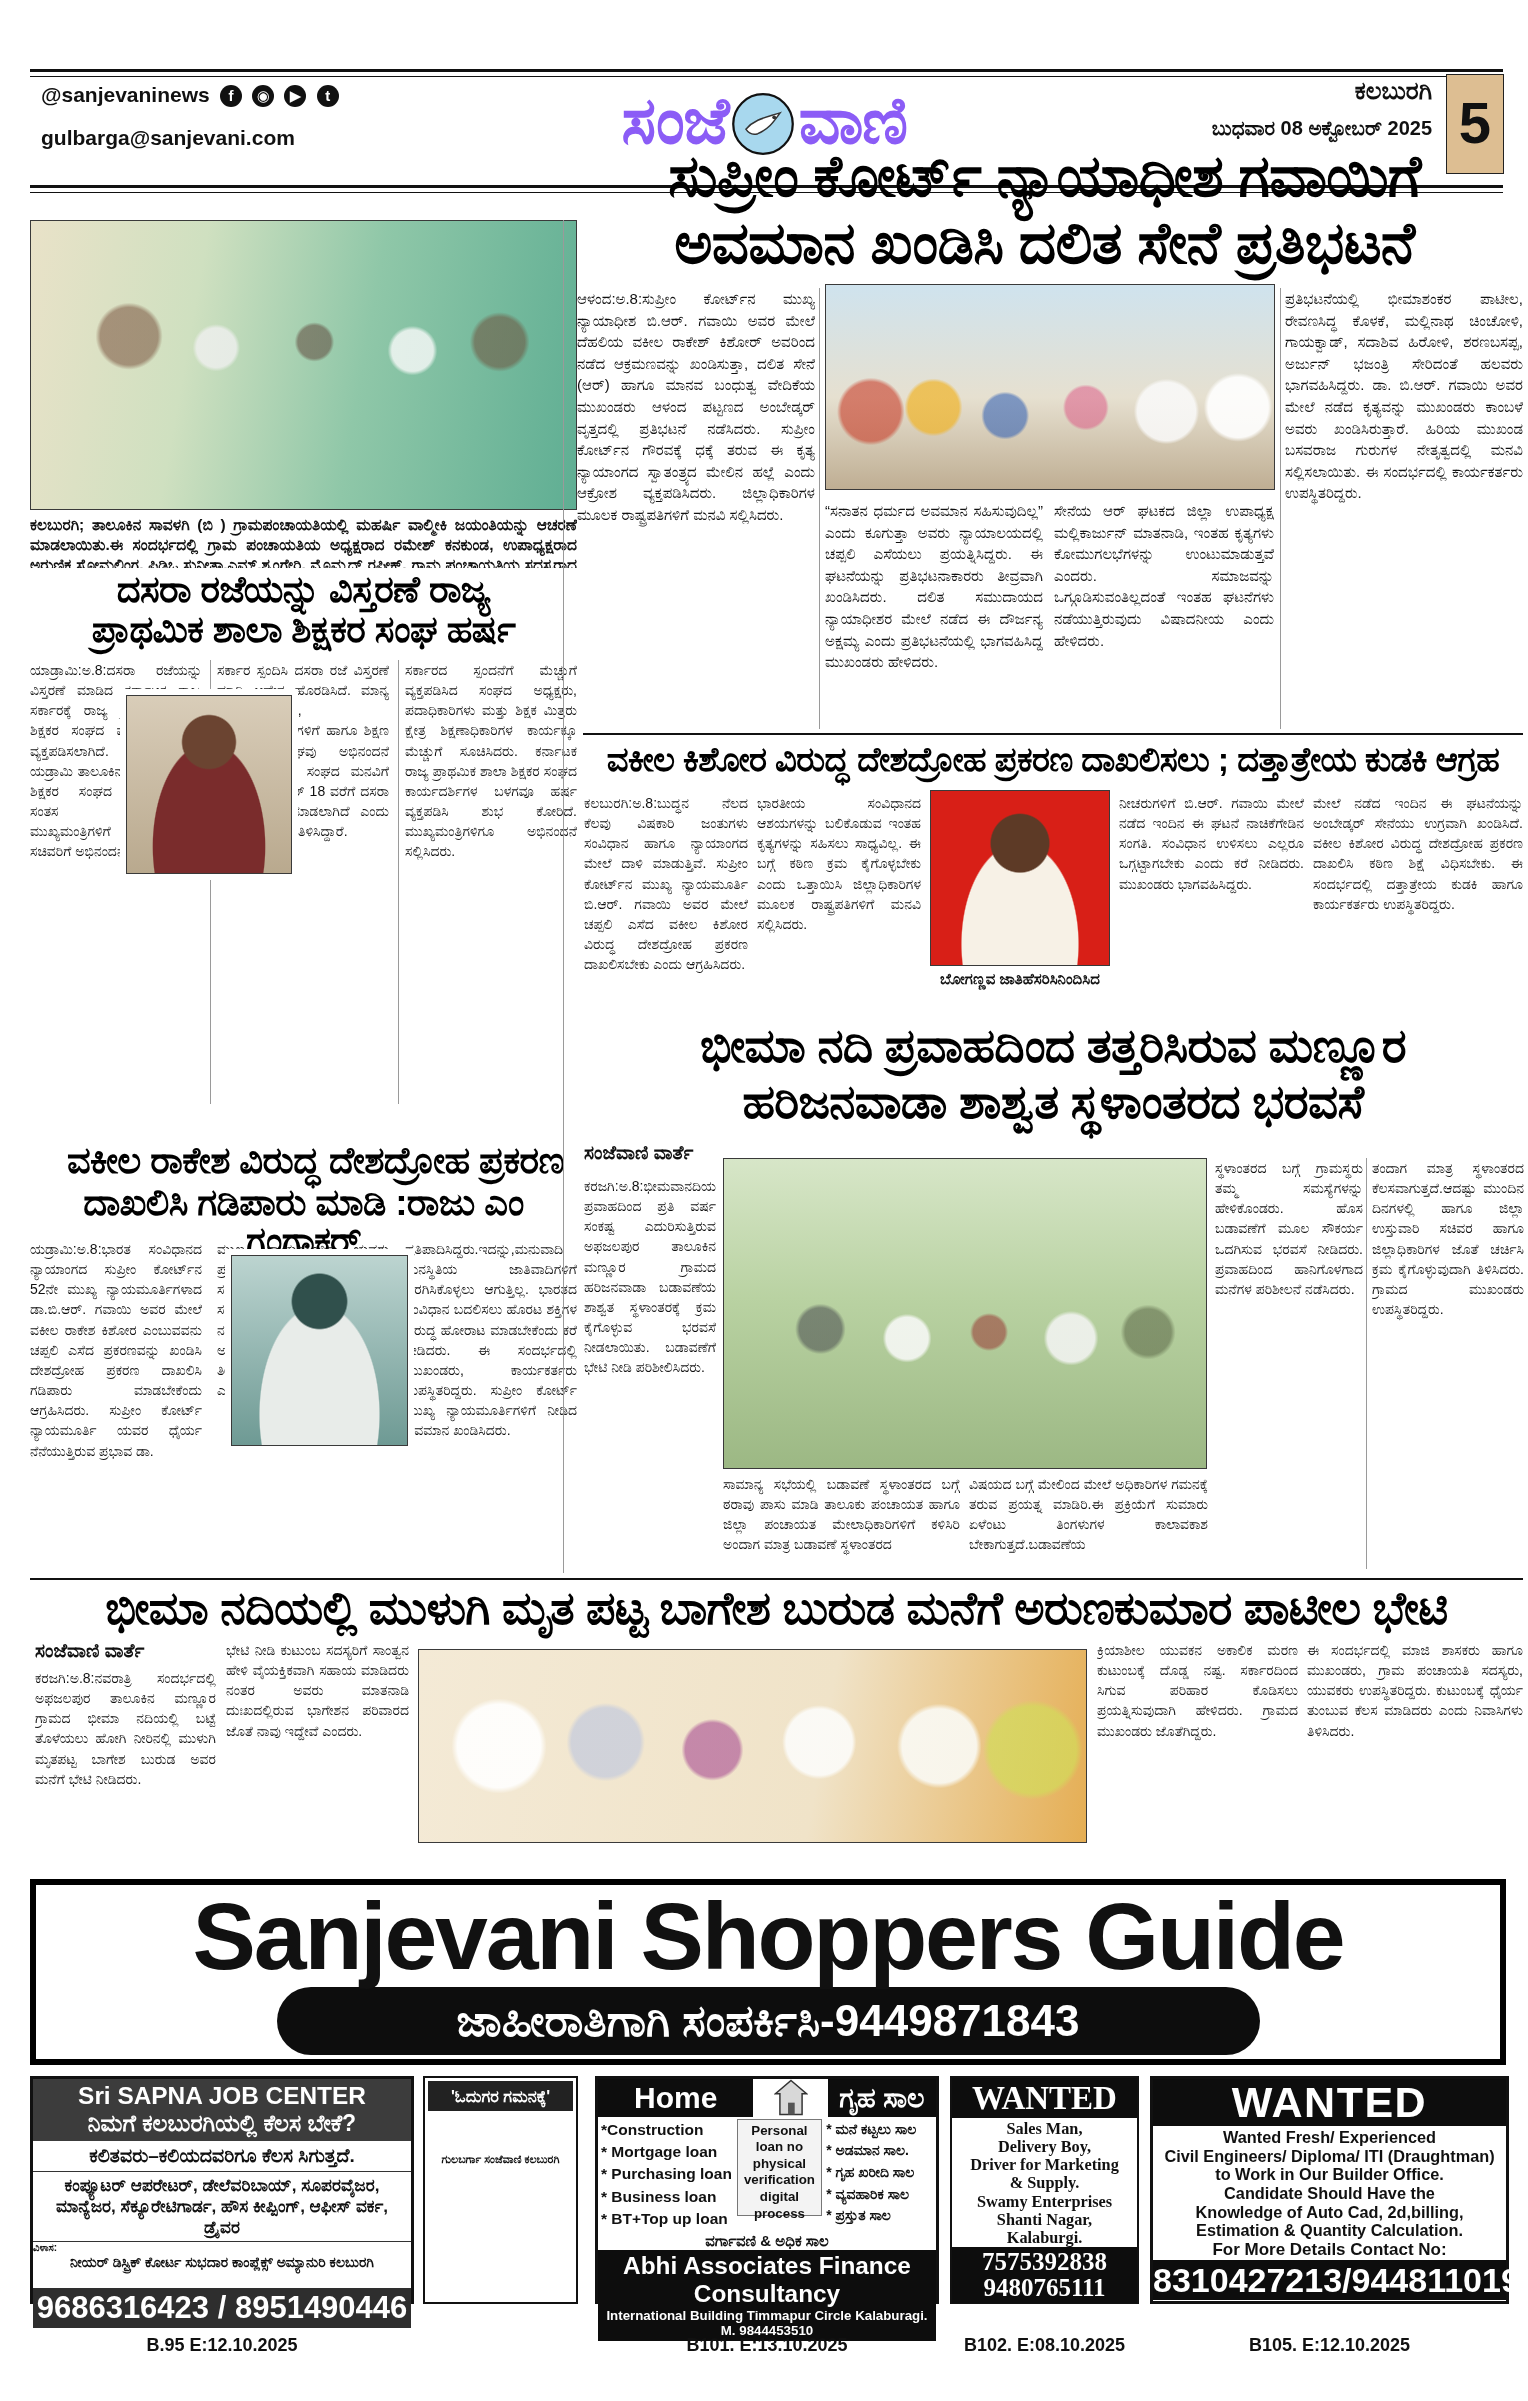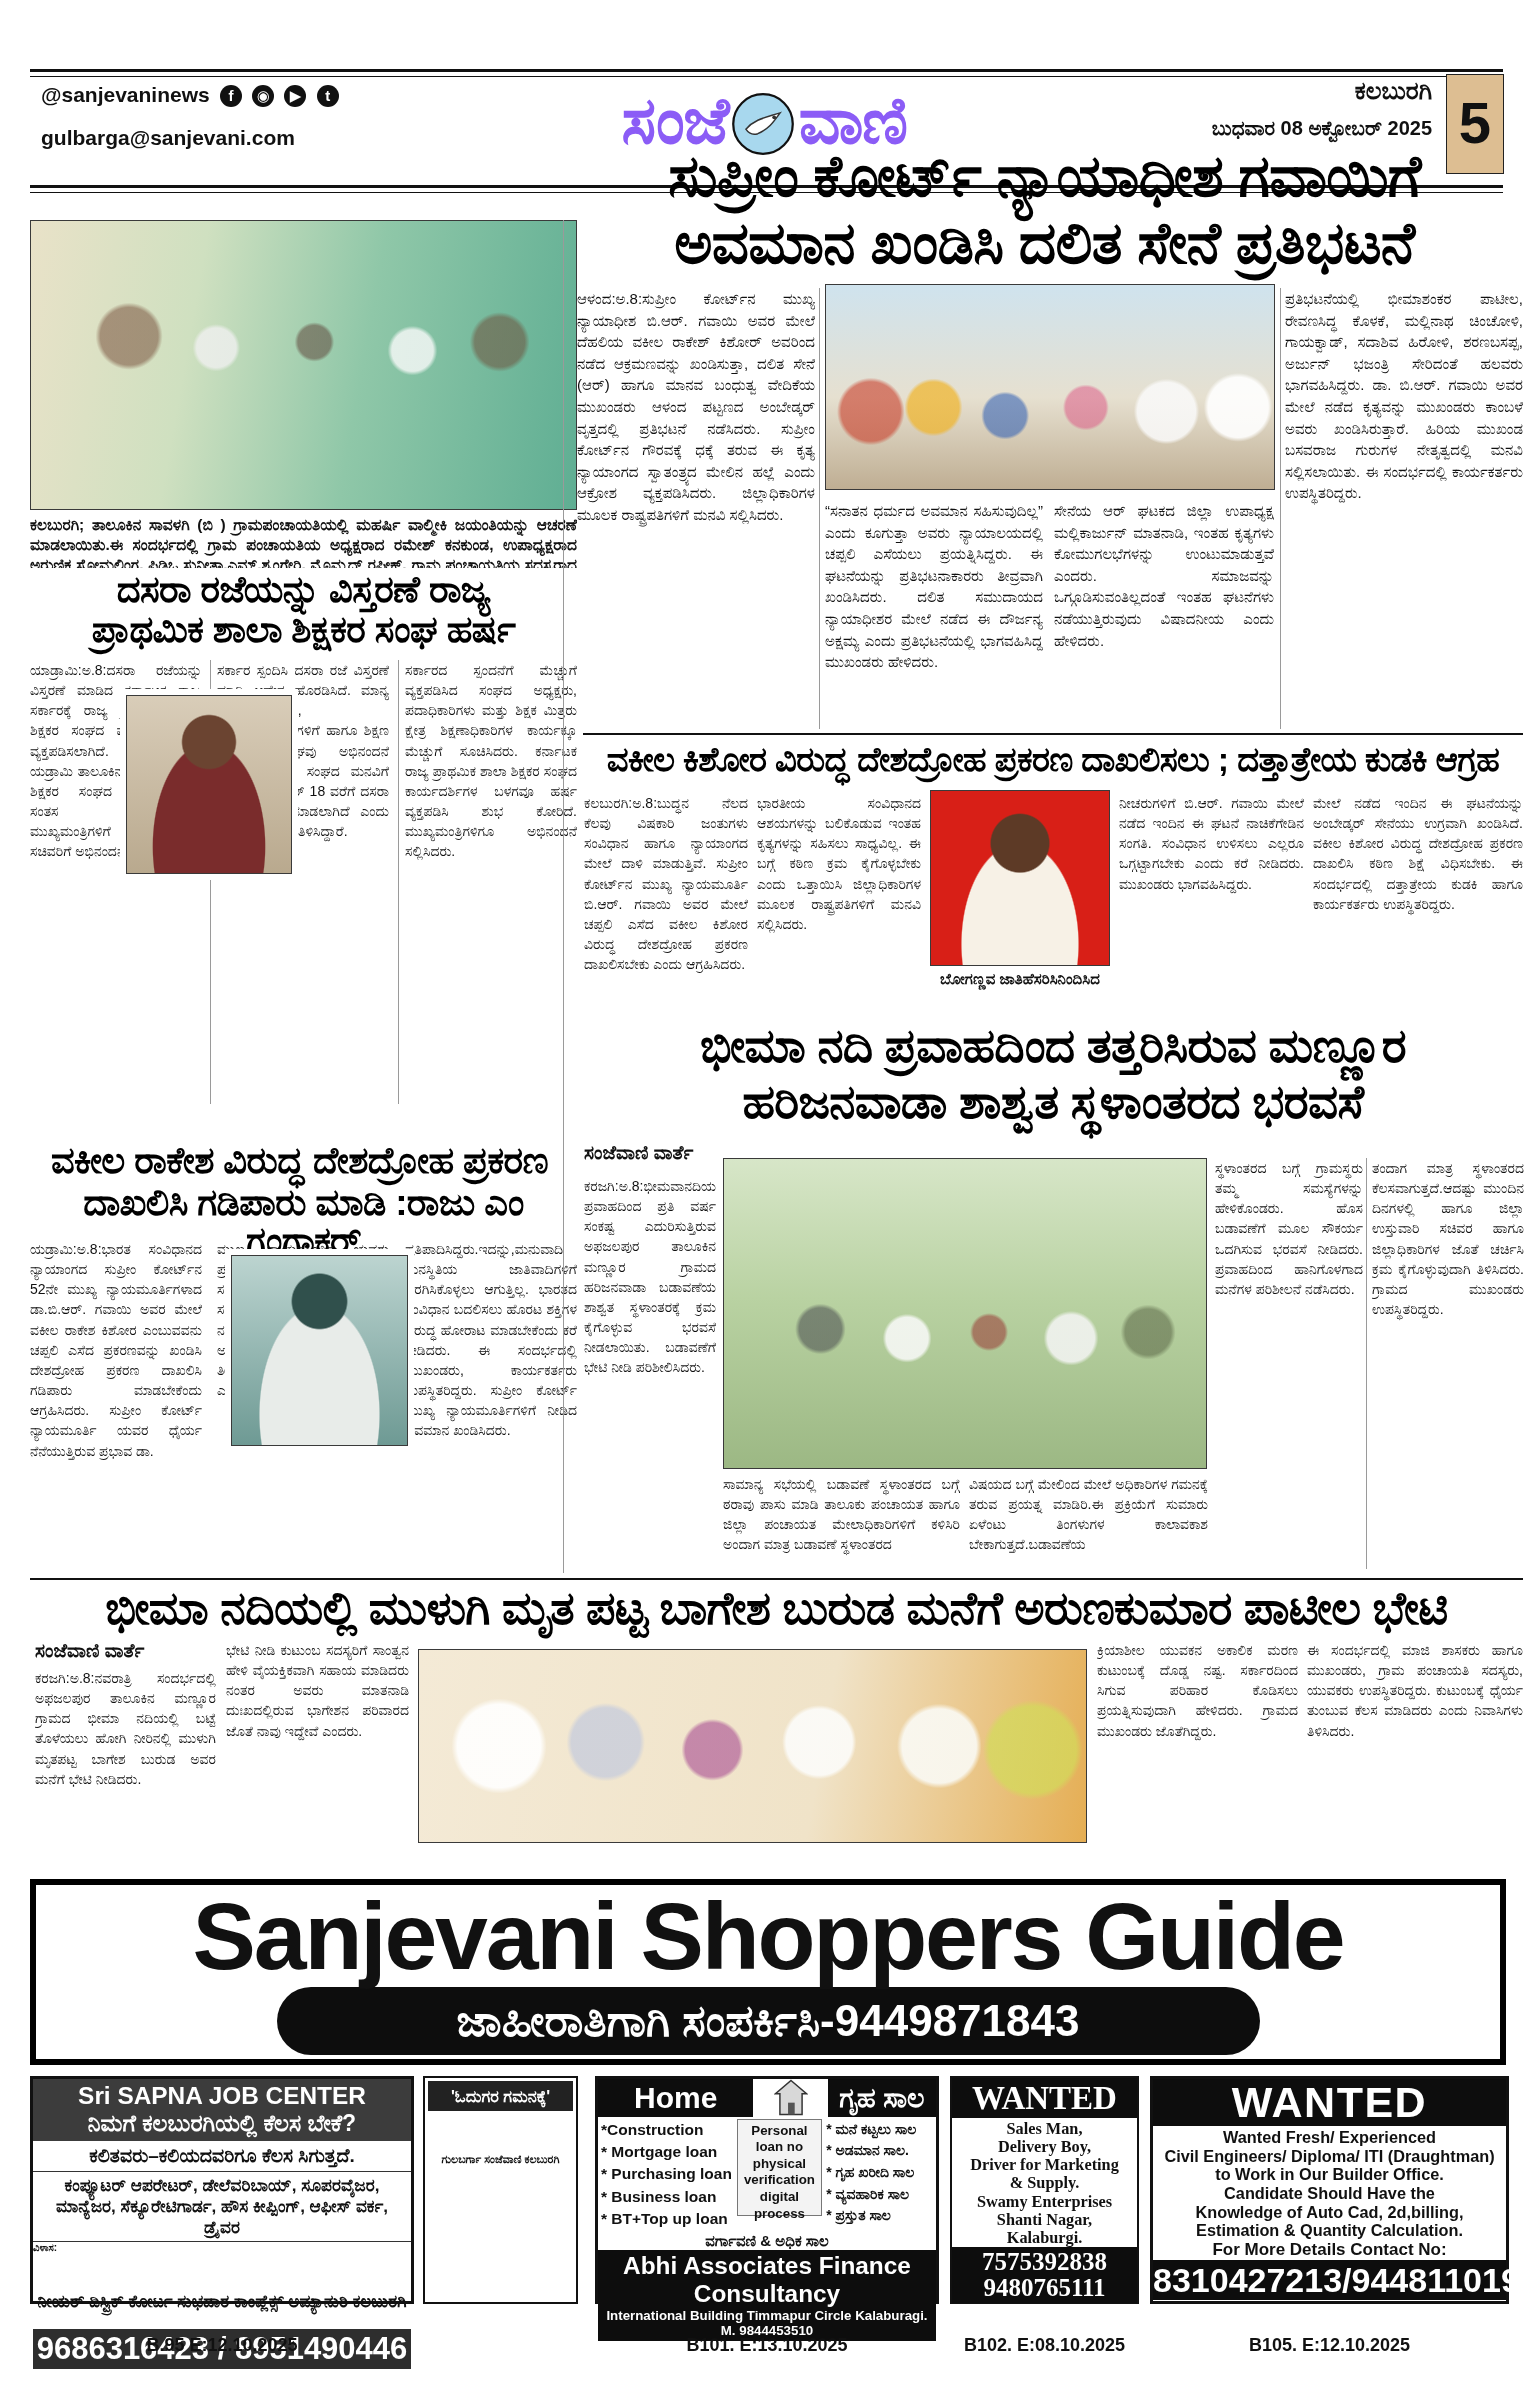--- a/index.html
+++ b/index.html
@@ -72,21 +72,21 @@
   <div class="abs col" style="left:217px;top:660px;width:172px;height:448px;">ಸರ್ಕಾರ ಸ್ಪಂದಿಸಿ ದಸರಾ ರಜೆ ವಿಸ್ತರಣೆ ಮಾಡಿ ಆದೇಶ ಹೊರಡಿಸಿದೆ. ಮಾನ್ಯ ಮುಖ್ಯಮಂತ್ರಿಗಳಿಗೆ, ಉಪಮುಖ್ಯಮಂತ್ರಿಗಳಿಗೆ ಹಾಗೂ ಶಿಕ್ಷಣ ಸಚಿವರಿಗೆ ಸಂಘವು ಅಭಿನಂದನೆ ಸಲ್ಲಿಸಿದೆ. ಶಿಕ್ಷಕರ ಸಂಘದ ಮನವಿಗೆ ಸ್ಪಂದಿಸಿ ಅಕ್ಟೋಬರ್ 18 ವರೆಗೆ ದಸರಾ ರಜೆ ವಿಸ್ತರಣೆ ಮಾಡಲಾಗಿದೆ ಎಂದು ಕಾರ್ಯದರ್ಶಿಗಳು ತಿಳಿಸಿದ್ದಾರೆ.</div>
   <div class="abs col" style="left:405px;top:660px;width:172px;height:448px;">ಸರ್ಕಾರದ ಸ್ಪಂದನೆಗೆ ಮೆಚ್ಚುಗೆ ವ್ಯಕ್ತಪಡಿಸಿದ ಸಂಘದ ಅಧ್ಯಕ್ಷರು, ಪದಾಧಿಕಾರಿಗಳು ಮತ್ತು ಶಿಕ್ಷಕ ಮಿತ್ರರು ಕ್ಷೇತ್ರ ಶಿಕ್ಷಣಾಧಿಕಾರಿಗಳ ಕಾರ್ಯಕ್ಕೂ ಮೆಚ್ಚುಗೆ ಸೂಚಿಸಿದರು. ಕರ್ನಾಟಕ ರಾಜ್ಯ ಪ್ರಾಥಮಿಕ ಶಾಲಾ ಶಿಕ್ಷಕರ ಸಂಘದ ಕಾರ್ಯದರ್ಶಿಗಳ ಬಳಗವೂ ಹರ್ಷ ವ್ಯಕ್ತಪಡಿಸಿ ಶುಭ ಕೋರಿದೆ. ಮುಖ್ಯಮಂತ್ರಿಗಳಿಗೂ ಅಭಿನಂದನೆ ಸಲ್ಲಿಸಿದರು.</div>
   <div class="abs vrule" style="left:210px;top:660px;height:444px;"></div>
   <div class="abs vrule" style="left:398px;top:660px;height:444px;"></div>
   <div class="abs photo whitering" style="left:126px;top:695px;width:166px;height:179px;
        background:
          radial-gradient(circle at 50% 26%, #6b4431 0 17%, transparent 18%),
          radial-gradient(ellipse at 50% 85%, #7a2c2c 0 48%, transparent 49%),
          linear-gradient(#d9cdb9,#b9a98e);"></div>
 
-  <div class="abs headline" style="left:26px;top:1142px;width:547px;font-size:37px;">ವಕೀಲ ರಾಕೇಶ ವಿರುದ್ಧ ದೇಶದ್ರೋಹ ಪ್ರಕರಣ</div>
+  <div class="abs headline" style="left:42px;top:1142px;width:547px;font-size:37px;">ವಕೀಲ ರಾಕೇಶ ವಿರುದ್ಧ ದೇಶದ್ರೋಹ ಪ್ರಕರಣ</div>
   <div class="abs headline" style="left:30px;top:1184px;width:547px;font-size:37px;">ದಾಖಲಿಸಿ ಗಡಿಪಾರು ಮಾಡಿ :ರಾಜು ಎಂ ಗಂಗಾಕರ್</div>
   <div class="abs col" style="left:30px;top:1239px;width:172px;height:334px;">ಯಡ್ರಾಮಿ:ಅ.8:ಭಾರತ ಸಂವಿಧಾನದ ನ್ಯಾಯಾಂಗದ ಸುಪ್ರೀಂ ಕೋರ್ಟ್‌ನ 52ನೇ ಮುಖ್ಯ ನ್ಯಾಯಮೂರ್ತಿಗಳಾದ ಡಾ.ಬಿ.ಆರ್. ಗವಾಯಿ ಅವರ ಮೇಲೆ ವಕೀಲ ರಾಕೇಶ ಕಿಶೋರ ಎಂಬುವವನು ಚಪ್ಪಲಿ ಎಸೆದ ಪ್ರಕರಣವನ್ನು ಖಂಡಿಸಿ ದೇಶದ್ರೋಹ ಪ್ರಕರಣ ದಾಖಲಿಸಿ ಗಡಿಪಾರು ಮಾಡಬೇಕೆಂದು ಆಗ್ರಹಿಸಿದರು. ಸುಪ್ರೀಂ ಕೋರ್ಟ್ ನ್ಯಾಯಮೂರ್ತಿ ಯವರ ಧೈರ್ಯ ನೆನೆಯುತ್ತಿರುವ ಪ್ರಭಾವ ಡಾ.</div>
   <div class="abs col" style="left:217px;top:1239px;width:172px;height:334px;">ಮುಖ್ಯ ನ್ಯಾಯಮೂರ್ತಿ ಯವರು ಪ್ರಮಾಣ ವಚನ ಸ್ವೀಕರಿಸುವ ಸಂದರ್ಭದಲ್ಲಿ ಬಾಬಾ ಸಾಹೇಬರ ಸಂವಿಧಾನದ ಆಶಯದಂತೆ ನಡೆದುಕೊಳ್ಳುತ್ತೇನೆ ಎಂದು ಹೇಳಿದ್ದರು. ಅದರಂತೆ ಸಂವಿಧಾನ ಬದ್ಧ ತೀರ್ಪುಗಳನ್ನು ನೀಡುತ್ತಾ ಬಂದಿದ್ದಾರೆ ಎಂದು ಅವರು ಸ್ಮರಿಸಿದರು.</div>
   <div class="abs col" style="left:405px;top:1239px;width:172px;height:334px;">ಪ್ರತಿಪಾದಿಸಿದ್ದರು.ಇದನ್ನು,ಮನುವಾದಿ ಮನಸ್ಥಿತಿಯ ಜಾತಿವಾದಿಗಳಿಗೆ ಅರಗಿಸಿಕೊಳ್ಳಲು ಆಗುತ್ತಿಲ್ಲ. ಭಾರತದ ಸಂವಿಧಾನ ಬದಲಿಸಲು ಹೊರಟ ಶಕ್ತಿಗಳ ವಿರುದ್ಧ ಹೋರಾಟ ಮಾಡಬೇಕೆಂದು ಕರೆ ನೀಡಿದರು. ಈ ಸಂದರ್ಭದಲ್ಲಿ ಮುಖಂಡರು, ಕಾರ್ಯಕರ್ತರು ಉಪಸ್ಥಿತರಿದ್ದರು. ಸುಪ್ರೀಂ ಕೋರ್ಟ್ ಮುಖ್ಯ ನ್ಯಾಯಮೂರ್ತಿಗಳಿಗೆ ನೀಡಿದ ಅವಮಾನ ಖಂಡಿಸಿದರು.</div>
   <div class="abs photo whitering" style="left:231px;top:1255px;width:177px;height:191px;
        background:
          radial-gradient(circle at 50% 24%, #30504c 0 16%, transparent 17%),
          radial-gradient(ellipse at 50% 84%, #e8ece9 0 48%, transparent 49%),
          linear-gradient(#bcd4d0,#6e9a94);"></div>
 
@@ -165,21 +165,21 @@
   </div>
 
   <div class="abs adbox" style="left:30px;top:2076px;width:384px;height:228px;border:3px solid #111;">
     <div class="blackbar" style="background:#3c3c3c;padding:3px 0 4.4px;">
       <div style="font-size:24.4px;font-weight:700;">Sri SAPNA JOB CENTER</div>
       <div style="font-size:23px;font-weight:700;">ನಿಮಗೆ ಕಲಬುರಗಿಯಲ್ಲಿ ಕೆಲಸ ಬೇಕೆ?</div>
     </div>
     <div style="font-size:19px;font-weight:700;text-align:center;padding:4px 3px;border-bottom:1.5px solid #333;">ಕಲಿತವರು–ಕಲಿಯದವರಿಗೂ ಕೆಲಸ ಸಿಗುತ್ತದೆ.</div>
     <div style="font-size:17px;font-weight:700;text-align:center;padding:2.2px 6px;border-bottom:1.5px solid #333;line-height:1.25;">ಕಂಪ್ಯೂಟರ್ ಆಪರೇಟರ್, ಡೇಲೆವರಿಬಾಯ್, ಸೂಪರವೈಜರ, ಮಾನ್ಯೆಜರ, ಸೆಕ್ಯೂರೇಟಿಗಾರ್ಡ, ಹೌಸ ಕೀಪ್ಪಿಂಗ್, ಆಫೀಸ್ ವರ್ಕ, ಡ್ರೈವರ</div>
     <div style="font-size:10px;font-weight:700;">ವಿಳಾಸ:</div>
-    <div style="font-size:17px;font-weight:700;text-align:center;padding:0 3px;margin-top:38px;">ನೀಯರ್ ಡಿಸ್ಟ್ರಿಕ್ ಕೋರ್ಟ ಸುಭದಾರ ಕಾಂಪ್ಲೆಕ್ಸ್ ಅಮ್ಯಾನುರಿ ಕಲಬುರಗಿ</div>
+    <div style="font-size:14px;font-weight:700;text-align:center;padding:0 3px;">ನೀಯರ್ ಡಿಸ್ಟ್ರಿಕ್ ಕೋರ್ಟ ಸುಭದಾರ ಕಾಂಪ್ಲೆಕ್ಸ್ ಅಮ್ಯಾನುರಿ ಕಲಬುರಗಿ</div>
     <div class="blackbar" style="background:#2e2e2e;font-size:31px;font-weight:800;height:40px;line-height:40px;margin-top:17px;">9686316423 / 8951490446</div>
   </div>
   <div class="abs adcode" style="left:30px;top:2335px;width:384px;">B.95 E:12.10.2025</div>
 
   <div class="abs adbox" style="left:423px;top:2076px;width:155px;height:228px;border:2.2px solid #111;">
     <div class="blackbar" style="font-size:16.3px;font-weight:700;height:30px;line-height:30px;margin:3px;background:#222;">'ಓದುಗರ ಗಮನಕ್ಕೆ'</div>
     <div style="font-size:11px;text-align:center;font-weight:700;padding-top:1.5px;margin-top:40px;">ಗುಲಬರ್ಗಾ ಸಂಜೆವಾಣಿ ಕಲಬುರಗಿ</div>
   </div>
 
   <div class="abs adbox" style="left:595px;top:2076px;width:344px;height:228px;border:3px solid #111;">

